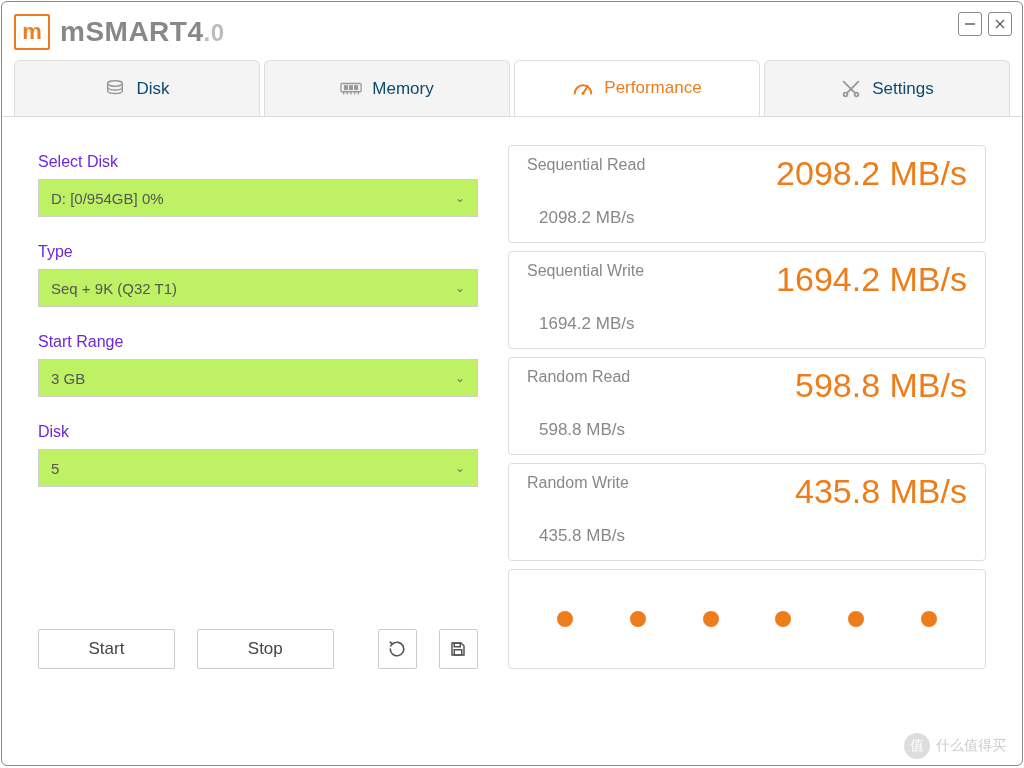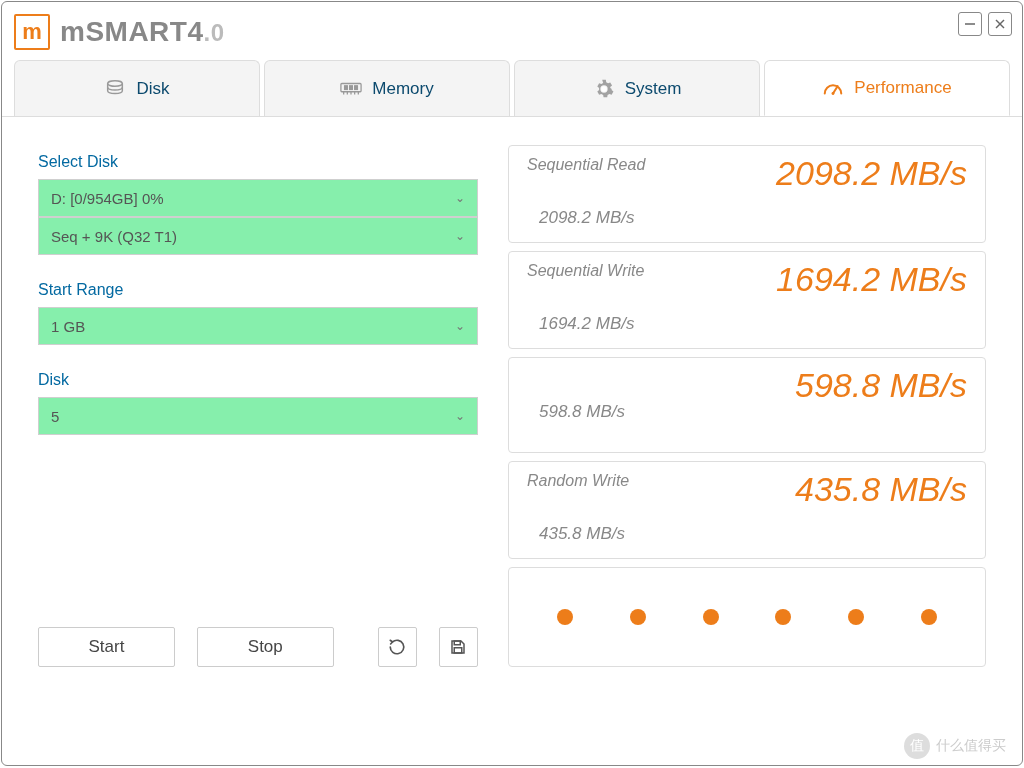--- a/index.html
+++ b/index.html
@@ -26,26 +26,26 @@
   .tab {
     flex: 1; height: 56px; background: #f4f4f4; border: 1px solid #ddd; border-bottom: none;
     border-radius: 6px 6px 0 0; display: flex; align-items: center; justify-content: center; gap: 10px;
     color: #0c4a6e; font-size: 17px; cursor: pointer;
   }
   .tab.active { background: #fff; border-bottom: 1px solid #fff; position: relative; top: 0; color: #ed7d1a; }
   .tab .ticon { width: 22px; height: 22px; display:flex; align-items:center; justify-content:center; }
 
   .content { display: flex; gap: 30px; padding: 28px 36px 20px 36px; }
   .left { width: 440px; display: flex; flex-direction: column; }
-  .right { flex: 1; display: flex; flex-direction: column; gap: 8px; font-style: italic; }
-
-  .field-label { color: #0369a1; font-size: 16px; margin-bottom: 8px; margin-top: 26px; }
+  .right { flex: 1; display: flex; flex-direction: column; gap: 8px; }
+
+  .field-label { color: #6d28d9; font-size: 16px; margin-bottom: 8px; margin-top: 26px; }
   .field-label:first-child { margin-top: 8px; }
   .select {
-    width: 100%; height: 38px; background: #86efac; border: 1px solid #cfcfcf;
+    width: 100%; height: 38px; background: #bef264; border: 1px solid #cfcfcf;
     display: flex; align-items: center; justify-content: space-between; padding: 0 12px;
     color: #555; font-size: 15px; cursor: pointer;
   }
   .select .chev { color: #777; font-size: 12px; }
 
   .actions { display: flex; gap: 22px; margin-top: auto; padding-top: 40px; align-items:center; }
   .btn {
     height: 40px; border: 1px solid #ccc; background: #fff; color: #454545;
     font-size: 17px; display:flex; align-items:center; justify-content:center; cursor:pointer; border-radius:2px;
   }
@@ -121,58 +121,61 @@
             <line x1="12" y1="11" x2="12" y2="14"></line>
             <line x1="16" y1="11" x2="16" y2="14"></line>
             <line x1="20" y1="11" x2="20" y2="14"></line>
             <rect x="5" y="4.5" width="3" height="4" fill="#999"></rect>
             <rect x="10.5" y="4.5" width="3" height="4" fill="#999"></rect>
             <rect x="16" y="4.5" width="3" height="4" fill="#999"></rect>
           </svg>
       </span>
       <span>Memory</span>
     </div>
-    <div class="tab">
-      <span class="ticon">
-        <svg width="22" height="22" viewBox="0 0 24 24" fill="#999">
-            <path d="M12 8a4 4 0 1 0 0 8 4 4 0 0 0 0-8zm8.4 4c0 .4 0 .8-.1 1.2l2 1.6-2 3.4-2.4-.8c-.6.5-1.3.9-2 1.1l-.4 2.5h-4l-.4-2.5c-.7-.2-1.4-.6-2-1.1l-2.4.8-2-3.4 2-1.6c-.1-.4-.1-.8-.1-1.2s0-.8.1-1.2l-2-1.6 2-3.4 2.4.8c.6-.5 1.3-.9 2-1.1L10 2h4l.4 2.5c.7.2 1.4.6 2 1.1l2.4-.8 2 3.4-2 1.6c.1.4.1.8.1 1.2z" fill="#999" opacity="0.9"></path>
-            <circle cx="12" cy="12" r="3" fill="#fff"></circle>
-          </svg>
-      </span>
-      <span>System</span>
-    </div>
     <div class="tab active">
       <span class="ticon">
         <svg width="24" height="20" viewBox="0 0 24 20" fill="none">
             <path d="M3 16a9 9 0 0 1 18 0" stroke="#ed7d1a" stroke-width="2.2" stroke-linecap="round"></path>
             <line x1="12" y1="16" x2="17" y2="8" stroke="#ed7d1a" stroke-width="2.2" stroke-linecap="round"></line>
             <circle cx="12" cy="16" r="1.6" fill="#ed7d1a"></circle>
           </svg>
       </span>
       <span>Performance</span>
     </div>
+    <div class="tab">
+      <span class="ticon">
+        <svg width="22" height="22" viewBox="0 0 24 24" fill="none" stroke="#999" stroke-width="2" stroke-linecap="round">
+            <line x1="4" y1="4" x2="16" y2="16"></line>
+            <line x1="20" y1="4" x2="8" y2="16"></line>
+            <circle cx="18" cy="18" r="2"></circle>
+            <circle cx="6" cy="18" r="2"></circle>
+          </svg>
+      </span>
+      <span>Settings</span>
+    </div>
   </div>
 
   <div class="content">
 
     <div class="left">
       <div class="field-label">Select Disk</div>
       <div class="select">
         <span>D: [0/954GB] 0%</span>
         <span class="chev">⌄</span>
       </div>
 
+      <div class="field-label">Type</div>
       <div class="select">
         <span>Seq + 9K (Q32 T1)</span>
         <span class="chev">⌄</span>
       </div>
 
       <div class="field-label">Start Range</div>
       <div class="select">
-        <span>1 GB</span>
+        <span>3 GB</span>
         <span class="chev">⌄</span>
       </div>
 
       <div class="field-label">Disk</div>
       <div class="select">
         <span>5</span>
         <span class="chev">⌄</span>
       </div>
 
       <div class="actions">
@@ -204,20 +207,21 @@
         <div class="title">Sequential Read</div>
         <div class="big">2098.2 MB/s</div>
         <div class="small">2098.2 MB/s</div>
       </div>
       <div class="result">
         <div class="title">Sequential Write</div>
         <div class="big">1694.2 MB/s</div>
         <div class="small">1694.2 MB/s</div>
       </div>
       <div class="result">
+        <div class="title">Random Read</div>
         <div class="big">598.8 MB/s</div>
         <div class="small">598.8 MB/s</div>
       </div>
       <div class="result">
         <div class="title">Random Write</div>
         <div class="big">435.8 MB/s</div>
         <div class="small">435.8 MB/s</div>
       </div>
       <div class="dots-card">
         <div class="dot"></div>

